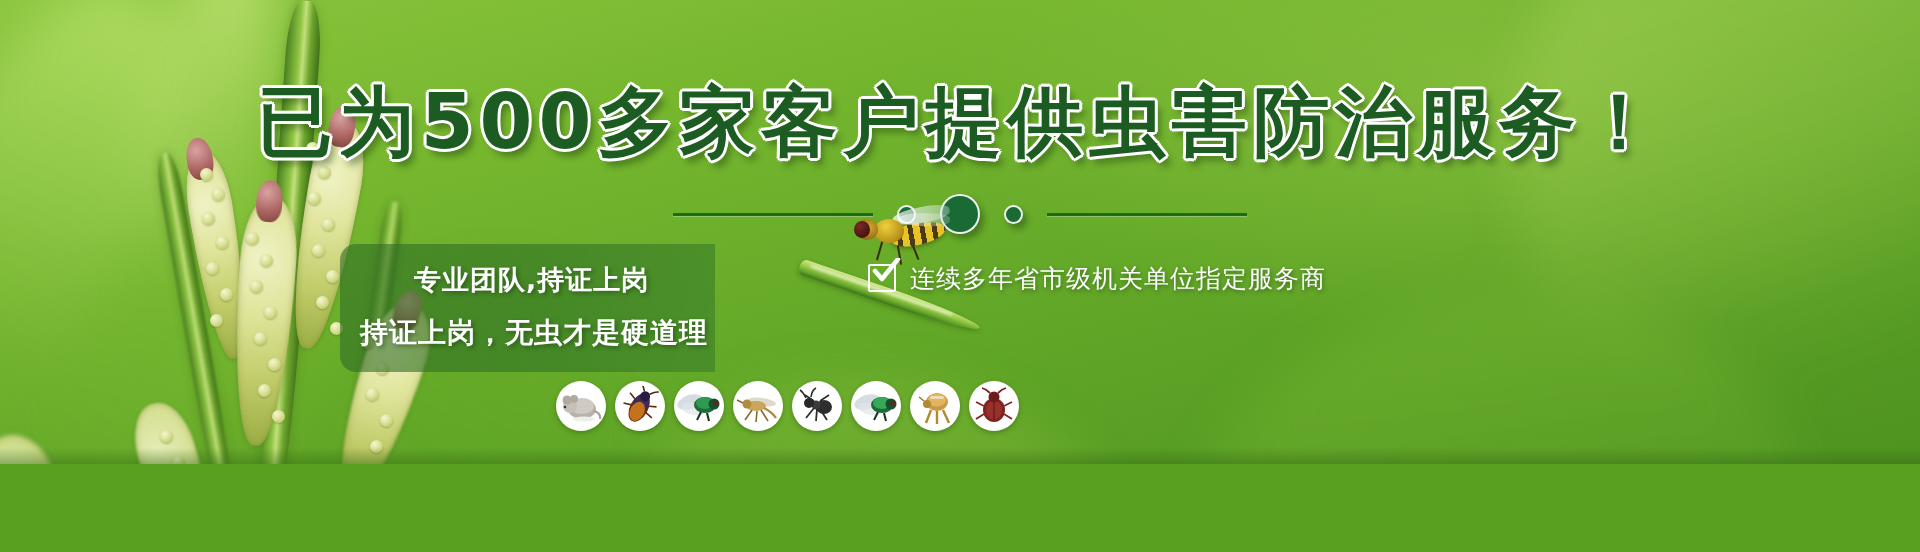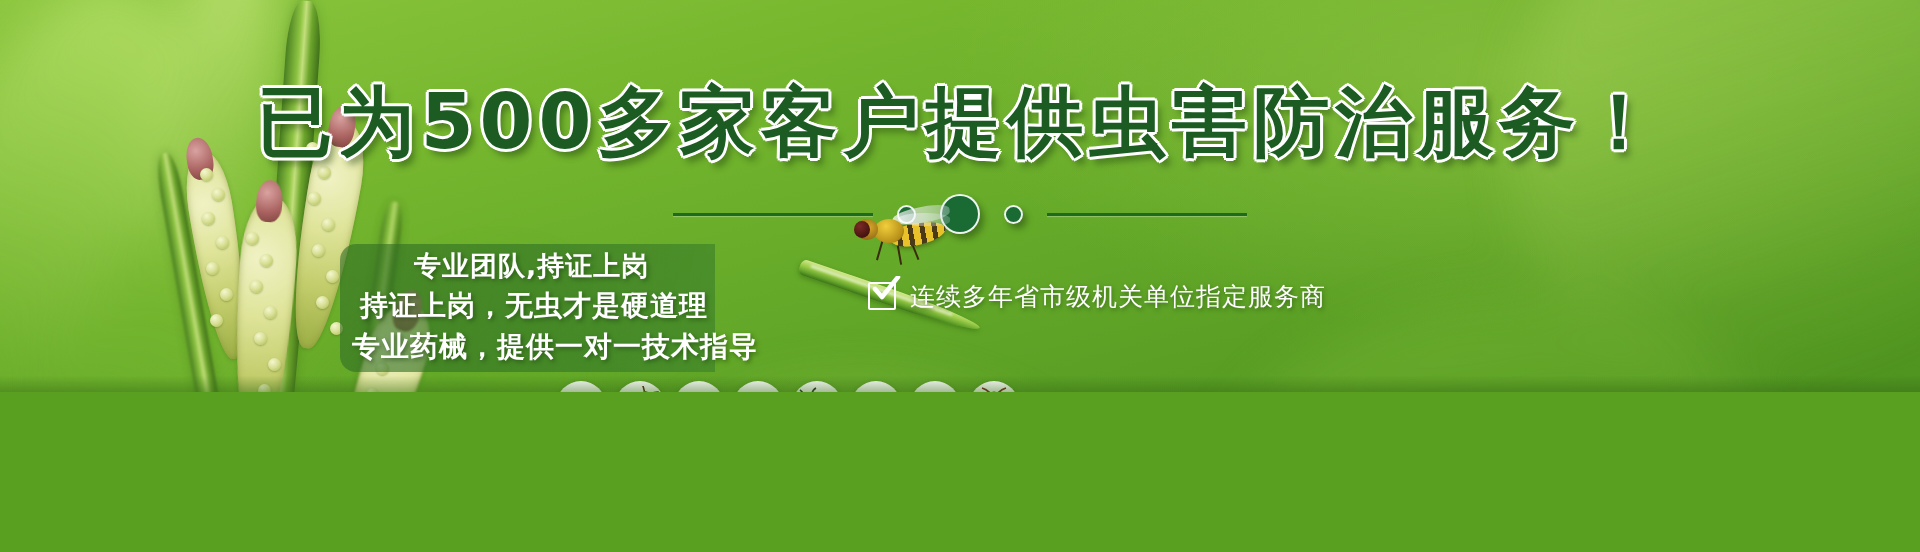--- a/index.html
+++ b/index.html
@@ -1,20 +1,20 @@
 <!DOCTYPE html>
 <html><head>
 <meta charset="utf-8">
 <style>
   * { margin:0; padding:0; box-sizing:border-box; }
   html,body { width:1920px; height:552px; overflow:hidden; }
   body { font-family:"Liberation Sans", sans-serif; background:#5aa020; }
 
   #banner {
-    position:relative; width:1920px; height:392px; overflow:hidden;
+    position:relative; width:1920px; height:464px; overflow:hidden;
     background:
       radial-gradient(ellipse 900px 420px at 78% 18%, rgba(150,200,70,0.55) 0%, rgba(150,200,70,0) 62%),
       linear-gradient(165deg, #8cc63f 0%, #76b72e 28%, #63a828 58%, #4f9320 100%);
   }
 
   
   .bg-blur-layer { position:absolute; inset:0; filter:blur(26px); opacity:.85; }
   .blade {
     position:absolute; border-radius:50% 50% 45% 45%/60% 60% 40% 40%;
     background:linear-gradient(180deg, rgba(183,225,106,.95), rgba(96,164,40,.2));
@@ -102,21 +102,21 @@
   .dot-lg { width:40px; height:40px; }
 
   
   .panel {
     position:absolute; left:340px; top:244px; width:375px; height:128px;
     background:linear-gradient(100deg, rgba(46,106,36,.58) 0%, rgba(52,118,38,.66) 55%, rgba(58,126,42,.6) 100%);
     border-radius:16px 0 0 16px;
   }
   .panel-lines {
     position:absolute; left:340px; top:212px; width:760px; height:190px;
-    display:flex; flex-direction:column; justify-content:center; gap:3px;
+    display:flex; flex-direction:column; justify-content:center; gap:16px;
     padding-left:12px;
   }
   .p-line {
     color:#ffffff; font-weight:bold; white-space:nowrap;
     font-family:"DejaVu Sans", sans-serif;
     text-shadow:2px 2px 4px rgba(20,50,10,.5);
   }
   .p-line.l1 { font-size:27px; letter-spacing:1px; padding-left:62px; }
   .p-line.l2 { font-size:28px; letter-spacing:1px; padding-left:8px; }
   .p-line.l3 { font-size:28px; letter-spacing:1px; padding-left:0px; }
@@ -164,21 +164,21 @@
     position:absolute; left:50px; top:8px; width:52px; height:13px;
     border-radius:60% 40% 50% 50%;
     background:linear-gradient(100deg, rgba(255,255,255,.55), rgba(200,215,225,.25));
     transform:rotate(2deg);
   }
   .fly-leg {
     position:absolute; width:2px; background:#3a2c0e; transform-origin:top center;
   }
 
   
-  .bullets { position:absolute; left:868px; top:270px; width:700px; }
+  .bullets { position:absolute; left:868px; top:252px; width:700px; }
   .bullet { display:flex; align-items:center; gap:14px; height:52px; }
   .check-box { width:28px; height:28px; position:relative; flex:0 0 auto; }
   .check-box .sq {
     position:absolute; inset:0; border:2.5px solid #ffffff; border-radius:2px;
   }
   .check-box .tick {
     position:absolute; left:3px; top:-6px; width:30px; height:26px;
   }
   .bullet-text {
     color:#ffffff; font-size:25px; letter-spacing:1px; white-space:nowrap;
@@ -281,21 +281,20 @@
     <div class="dot dot-sm"></div>
     <div class="dot dot-lg"></div>
     <div class="dot dot-sm"></div>
     <div class="div-line"></div>
   </div>
 
   <div class="panel"></div>
   <div class="panel-lines">
     <div class="p-line l1">专业团队,持证上岗</div>
     <div class="p-line l2">持证上岗，无虫才是硬道理</div>
-    <div class="p-line l3">专业药械，提供一对一技术指导</div>
   </div>
 
   <div class="fly-stem"></div>
   <div class="fly">
     <div class="fly-leg" style="left:34px;top:34px;height:22px;transform:rotate(16deg);"></div>
     <div class="fly-leg" style="left:48px;top:36px;height:24px;transform:rotate(-10deg);"></div>
     <div class="fly-leg" style="left:62px;top:36px;height:20px;transform:rotate(-22deg);"></div>
     <div class="fly-abdomen"></div>
     <div class="fly-wing"></div>
     <div class="fly-wing2"></div>

